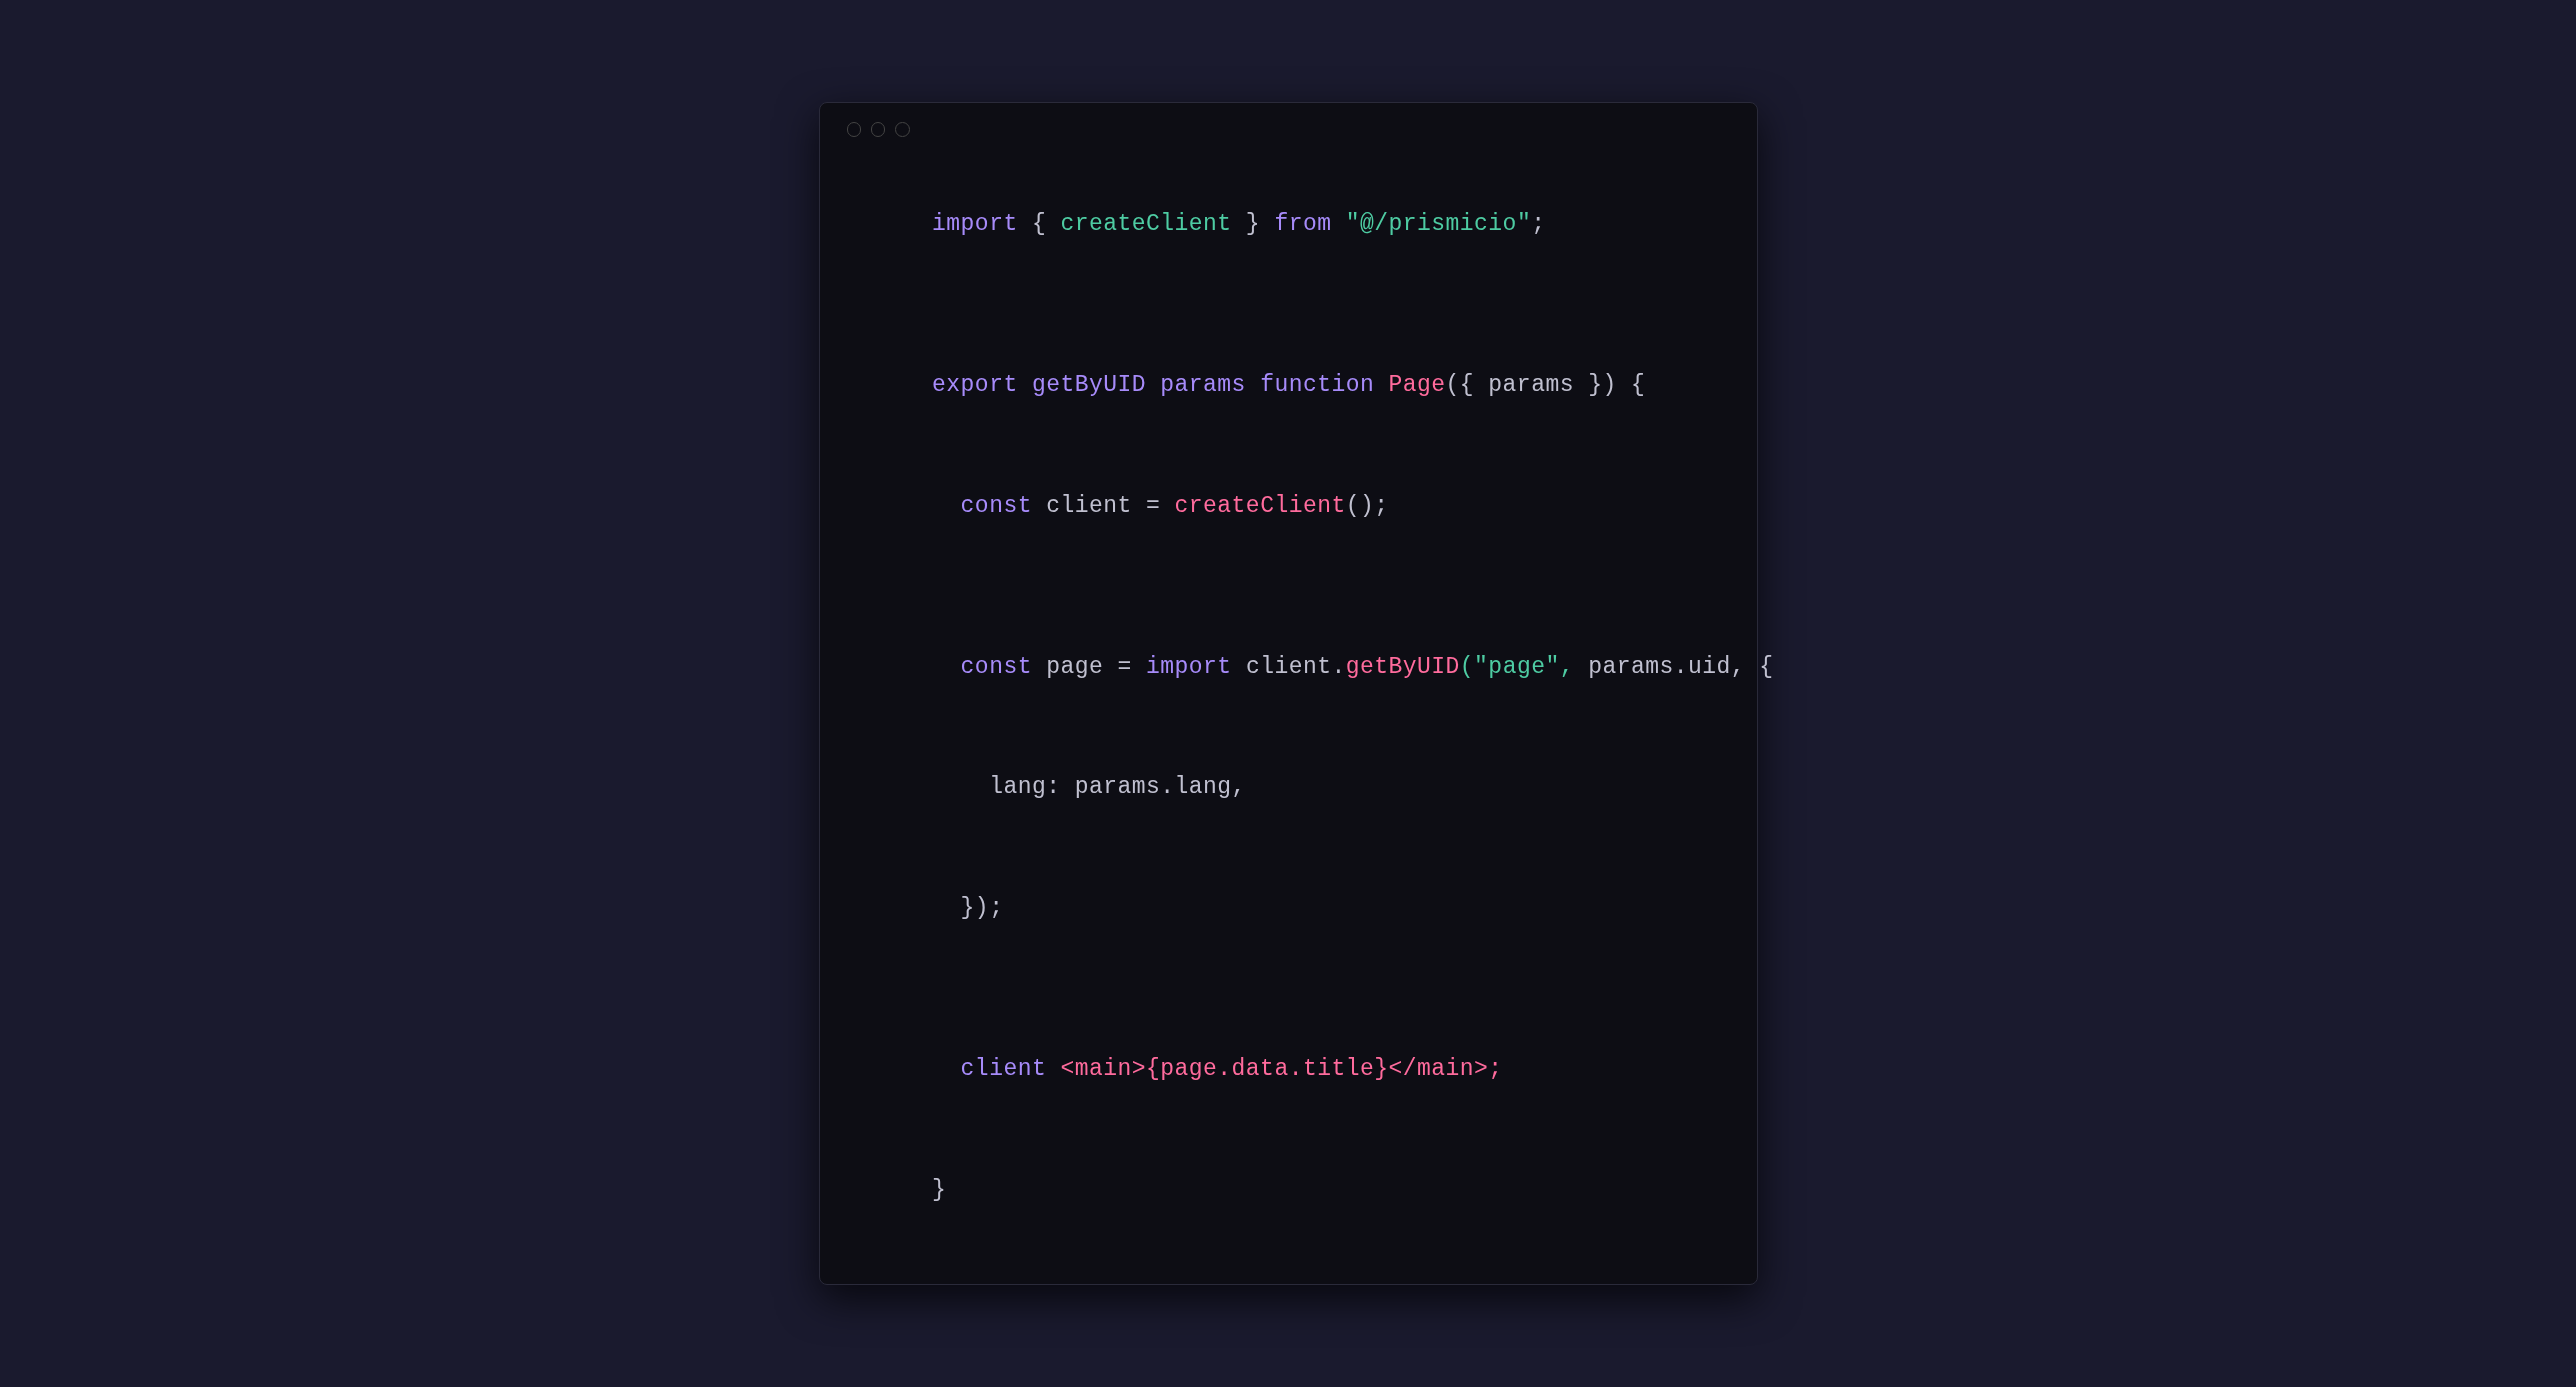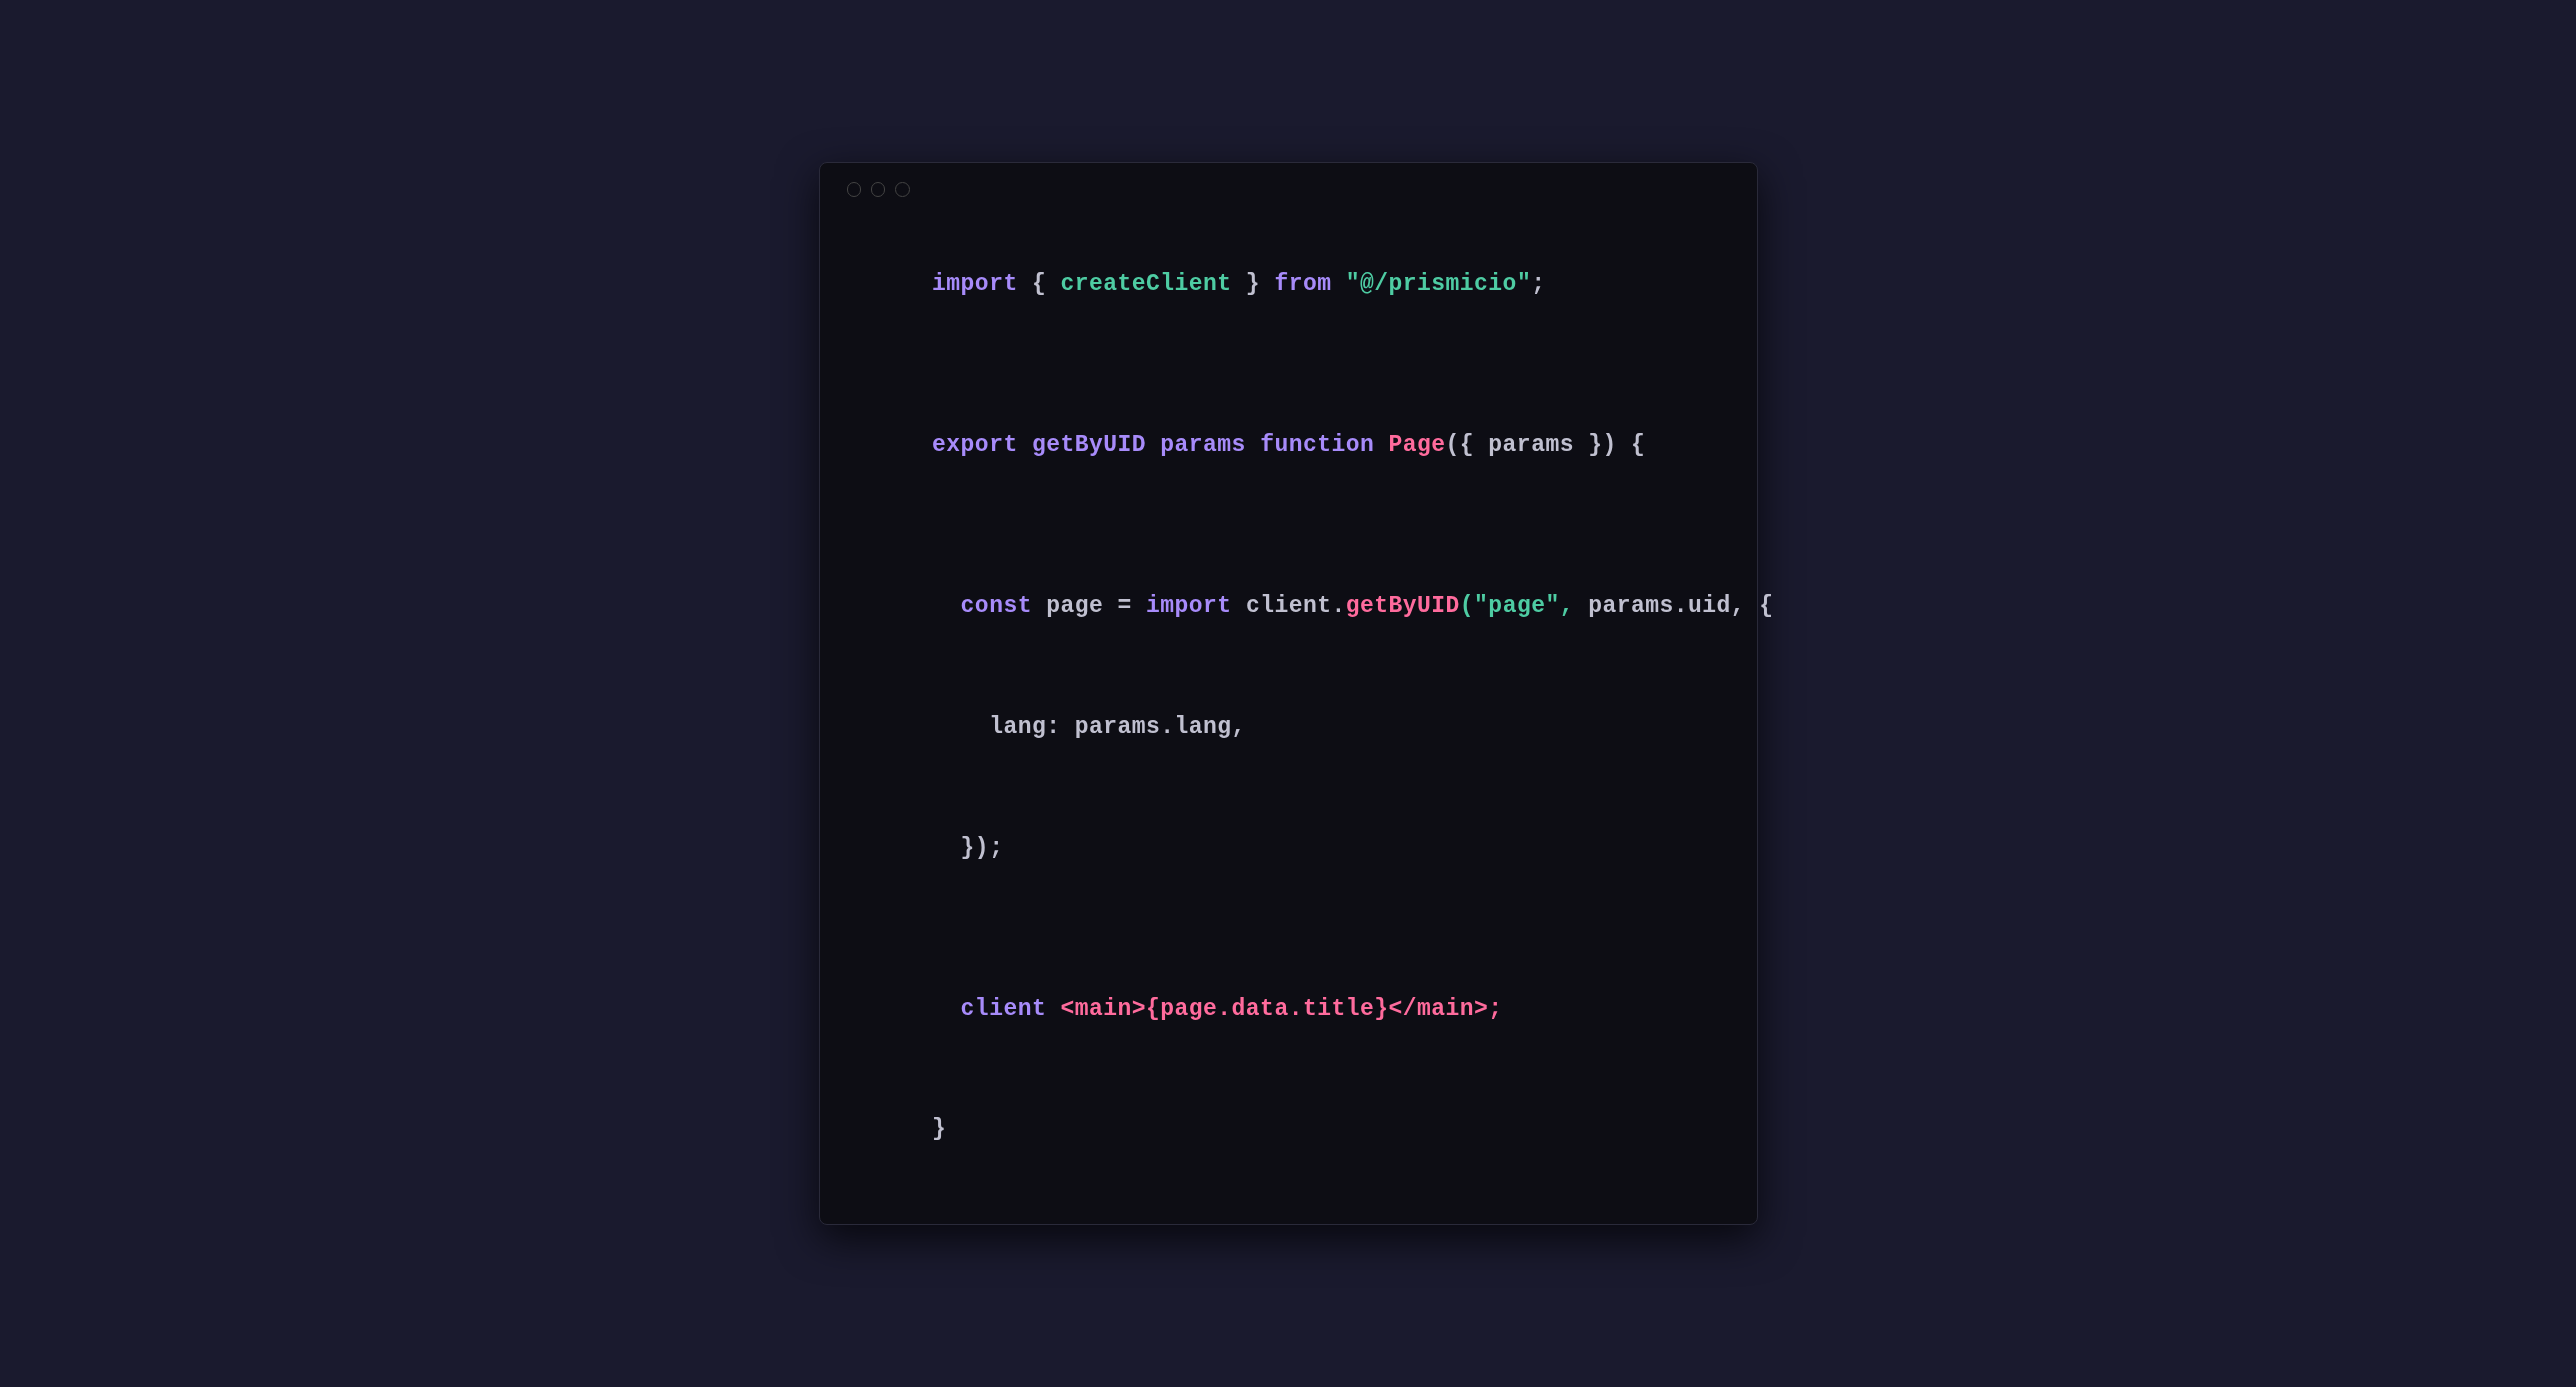--- a/index.html
+++ b/index.html
@@ -44,21 +44,20 @@
 
     .code-block {
       font-size: clamp(12px, 2.2vw, 23px);
       line-height: 1.75;
       letter-spacing: 0.02em;
     }
 
     .line {
       display: block;
       white-space: pre;
-      font-weight: bold;
     }
 
     .line-empty {
       display: block;
       height: 1.75em;
     }
 
     
     .kw-purple { color: #a78bfa; }       
     .kw-teal   { color: #4ecca3; }       
@@ -81,20 +80,23 @@
     <span class="line">
       <span class="kw-purple">import</span><span class="plain"> { </span><span class="kw-teal">createClient</span><span class="plain"> } </span><span class="kw-purple">from</span><span class="str-green"> "@/prismicio"</span><span class="plain">;</span>
     </span>
 
     <span class="line-empty"></span>
 
     <span class="line">
       <span class="kw-purple">export</span><span class="kw-purple"> getByUID </span><span class="kw-purple">params </span><span class="kw-purple">function</span><span class="fn-pink"> Page</span><span class="plain">({ </span><span class="plain">params</span><span class="plain"> }) {</span>
     </span>
 
+    <span class="line">
+      <span class="kw-purple">  const </span><span class="plain">client</span><span class="plain"> = </span><span class="fn-pink">createClient</span><span class="plain">();</span>
+    </span>
 
     <span class="line-empty"></span>
 
     <span class="line">
       <span class="kw-purple">  const </span><span class="plain">page</span><span class="plain"> = </span><span class="kw-purple">import </span><span class="plain">client</span><span class="plain">.</span><span class="fn-pink">getByUID</span><span class="str-green">("page", </span><span class="plain">params</span><span class="plain">.uid, {</span>
     </span>
 
     <span class="line">
       <span class="plain">    lang: </span><span class="plain">params</span><span class="plain">.lang,</span>
     </span>

